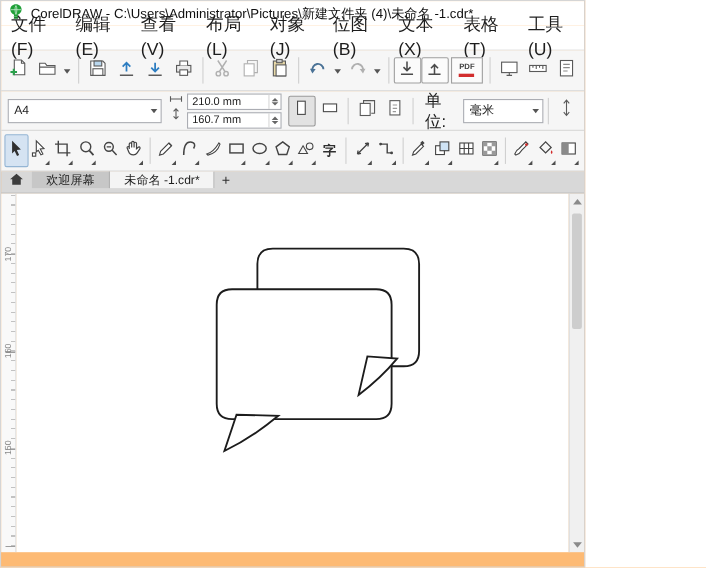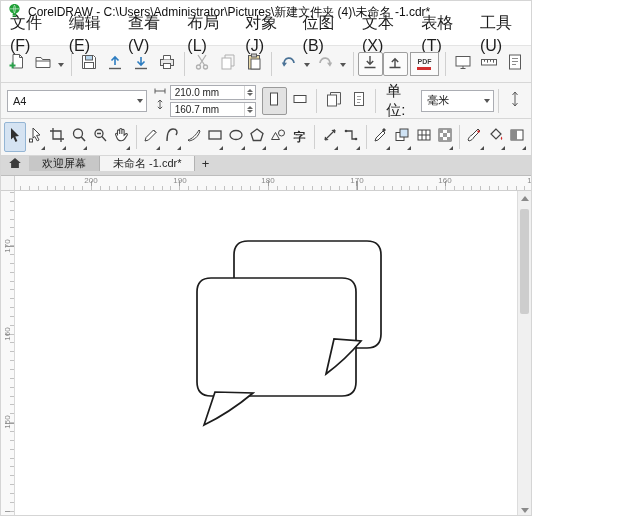--- a/index.html
+++ b/index.html
@@ -427,32 +427,20 @@
       </div>
     <div class="tab welcome">
         <span>欢迎屏幕</span>
       </div>
     <div class="tab active">
         <span>未命名 -1.cdr*</span>
       </div>
     <div class="newtab">+</div>
   </div>
 
-  <div class="ruler-row">
-    <div class="ruler-corner"></div>
-    <div class="h-ruler">
-      <span class="h-label" style="left:66px">200</span>
-      <span class="h-label" style="left:155px">190</span>
-      <span class="h-label" style="left:243px">180</span>
-      <span class="h-label" style="left:332px">170</span>
-      <span class="h-label" style="left:420px">160</span>
-      <span class="h-label" style="left:509px">150</span>
-      <span class="h-label" style="left:597px">140</span>
-    </div>
-  </div>
 
   <div class="workspace">
     <div class="v-ruler">
       <span class="v-label" style="top:50px">170</span>
       <span class="v-label" style="top:138px">160</span>
       <span class="v-label" style="top:226px">150</span>
     </div>
     <div class="canvas">
       <svg class="drawing" width="614" height="326" viewBox="0 0 614 326">
         <path fill="#ffffff" stroke="#1c1c1c" stroke-width="1.7" d="M233,50 H352 Q366,50 366,64 V143 Q366,157 352,157 H233 Q219,157 219,143 V64 Q219,50 233,50 Z"></path>

